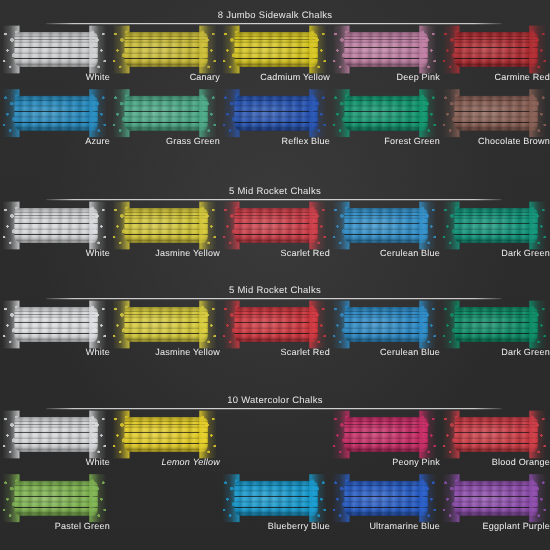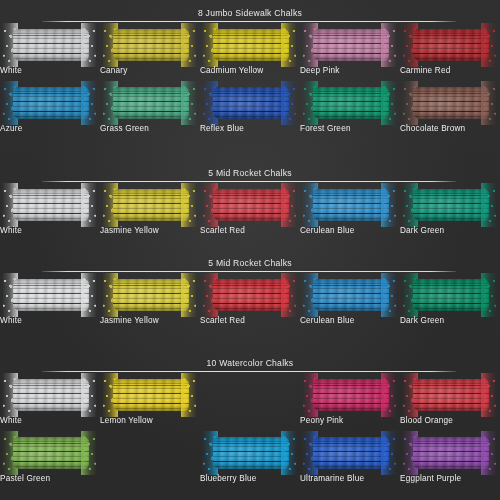--- a/index.html
+++ b/index.html
@@ -149,21 +149,21 @@
   .smear .dust-r {
     right: -4px;
     transform: scaleX(-1);
   }
 
   .swatch-label {
     position: absolute;
     left: 0;
     top: 40px;
     width: 100px;
-    text-align: left;
+    text-align: right;
     color: #efefef;
     font-size: 8.2px;
     letter-spacing: 0.2px;
     white-space: nowrap;
   }
 </style>
 </head>
 <body>
 
 <div id="page" style="background: rgb(46, 46, 46);">
@@ -408,21 +408,21 @@
         <div class="swatch-wrap">
           <div class="smear" style="--c: #dcdee0;">
             <div class="dust-l"></div>
             <div class="body"></div>
             <div class="gaps"></div>
             <div class="dust-r"></div>
           </div>
         </div>
         <div class="swatch-label">White</div>
       </div>
-      <div class="cell" style="left: 100px;">
+      <div class="cell" style="left: 100px; font-style: italic;">
         <div class="swatch-wrap">
           <div class="smear" style="--c: #ead32a;">
             <div class="dust-l"></div>
             <div class="body"></div>
             <div class="gaps"></div>
             <div class="dust-r"></div>
           </div>
         </div>
         <div class="swatch-label">Lemon Yellow</div>
       </div>

